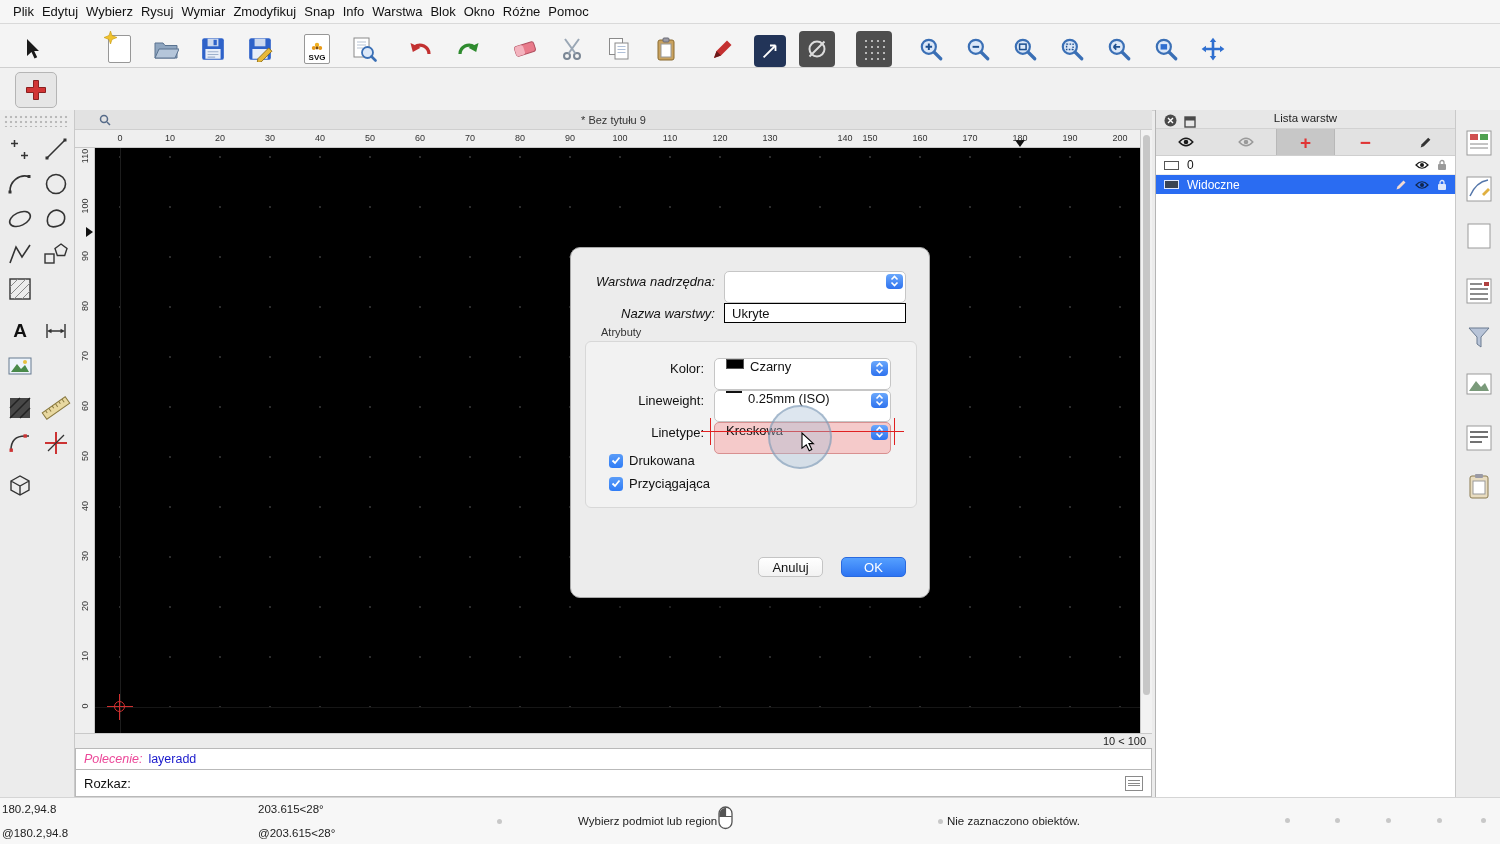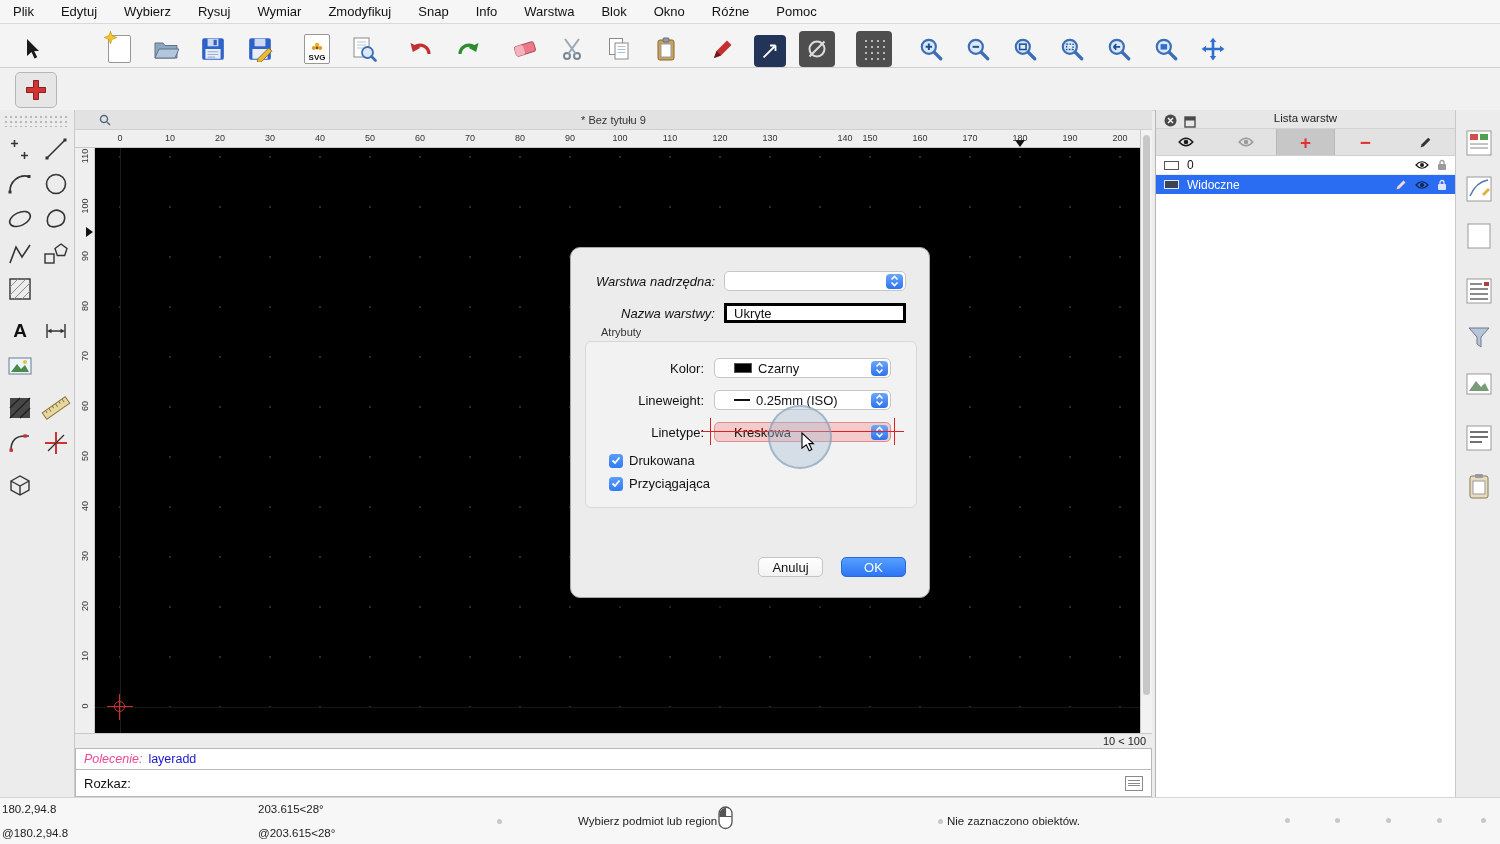--- a/index.html
+++ b/index.html
@@ -1,20 +1,20 @@
 <!DOCTYPE html>
 <html><head>
 <meta charset="utf-8">
 <style>
   html,body{margin:0;padding:0;}
   body{width:1500px;height:844px;position:relative;overflow:hidden;background:#ececec;
        font-family:"Liberation Sans",sans-serif;color:#111;}
   
   .menubar{position:absolute;left:0;top:0;width:1500px;height:24px;background:#f6f6f6;
-           border-bottom:1px solid #d9d9d9;display:flex;align-items:center;gap:27px;
+           border-bottom:1px solid #d9d9d9;display:flex;align-items:center;gap:8px;
            padding-left:13px;font-size:13px;box-sizing:border-box;}
   .menubar span{white-space:nowrap;cursor:default;}
   
   .toolbar{position:absolute;left:0;top:24px;width:1500px;height:44px;background:#f4f4f4;
            border-bottom:1px solid #cfcfcf;display:flex;align-items:flex-end;padding-left:14px;box-sizing:border-box;}
   .tbtn{width:36px;height:36px;display:flex;align-items:center;justify-content:center;margin-right:11px;flex:0 0 auto;}
   .gap{margin-left:10px;}
   .tbtn.dark{background:#4e4e4e;border-radius:4px;}
   .tbtn.darknavy{background:#223458;border-radius:4px;width:32px;height:32px;margin:0 13px 0 2px;}
   .toolbar2{position:absolute;left:0;top:68px;width:1500px;height:42px;background:#f1f1f1;
@@ -104,25 +104,25 @@
   
   .rstrip{position:absolute;left:1455px;top:110px;width:45px;height:687px;background:#ececec;
           border-left:1px solid #c9c9c9;box-sizing:border-box;}
   .sbtn{position:absolute;left:6px;width:33px;height:33px;display:flex;align-items:center;justify-content:center;}
   
   .dialog{position:absolute;left:570px;top:247px;width:358px;height:349px;background:#ececec;
           border:1px solid #a8a8a8;border-radius:10px;box-shadow:0 18px 50px rgba(0,0,0,.45);z-index:50;}
   .dlabel{position:absolute;font-size:13px;color:#111;text-align:right;}
   .lbl1{left:0;width:144px;font-style:italic;}
   .lbl2{left:0;width:133px;}
-  .combo{position:absolute;height:20px;background:#fff;border:1px solid #c6c6c6;border-radius:5px;
-         display:flex;align-items:center;font-size:13px;padding-left:19px;box-sizing:border-box;}
+  .combo{position:absolute;height:32px;background:#fff;border:1px solid #c6c6c6;border-radius:5px;
+         display:flex;font-size:13px;padding-left:11px;box-sizing:border-box;}
   .stepper{position:absolute;right:2px;top:1.5px;width:17px;height:15px;border-radius:4px;
            background:linear-gradient(#6aa8fc,#2e72ee);display:flex;align-items:center;justify-content:center;}
-  .tfield{position:absolute;height:20px;background:#fff;border:3px solid #000000;
+  .tfield{position:absolute;height:20px;background:#fff;border:1px solid #000000;
           display:flex;align-items:center;font-size:13px;padding-left:7px;box-sizing:border-box;}
   .groupbox{position:absolute;left:14px;top:93px;width:330px;height:165px;background:rgba(255,255,255,.35);
             border:1px solid #d8d8d8;border-radius:6px;}
   .gtitle{position:absolute;left:30px;top:78px;font-size:11px;color:#333;}
   .color-swatch{width:18px;height:10px;background:#000;border:1px solid #555;margin-right:6px;box-sizing:border-box;}
   .lw-dash{width:16px;height:2px;background:#111;margin-right:6px;}
   .lt-combo{background:#f5caca;border-color:#d89090;}
   .lt-hline{position:absolute;left:130px;top:183px;width:203px;height:1px;background:#e02020;z-index:3;}
   .lt-v1{position:absolute;left:139px;top:170px;width:1px;height:27px;background:#e02020;z-index:3;}
   .lt-v2{position:absolute;left:323px;top:170px;width:1px;height:27px;background:#e02020;z-index:3;}

